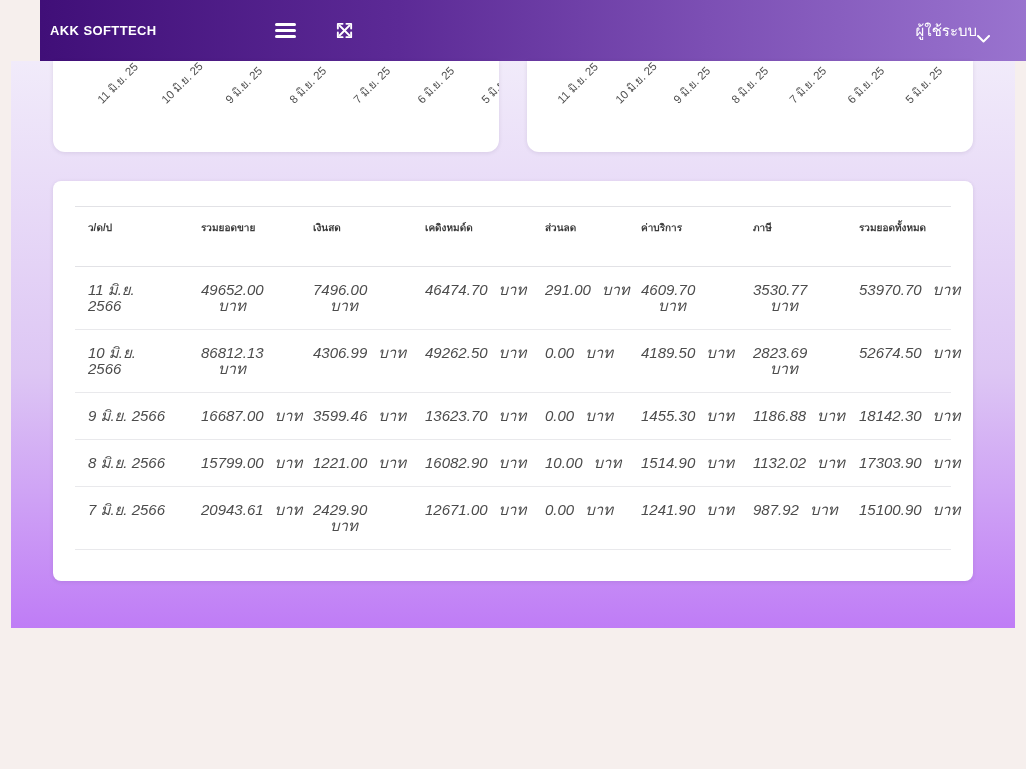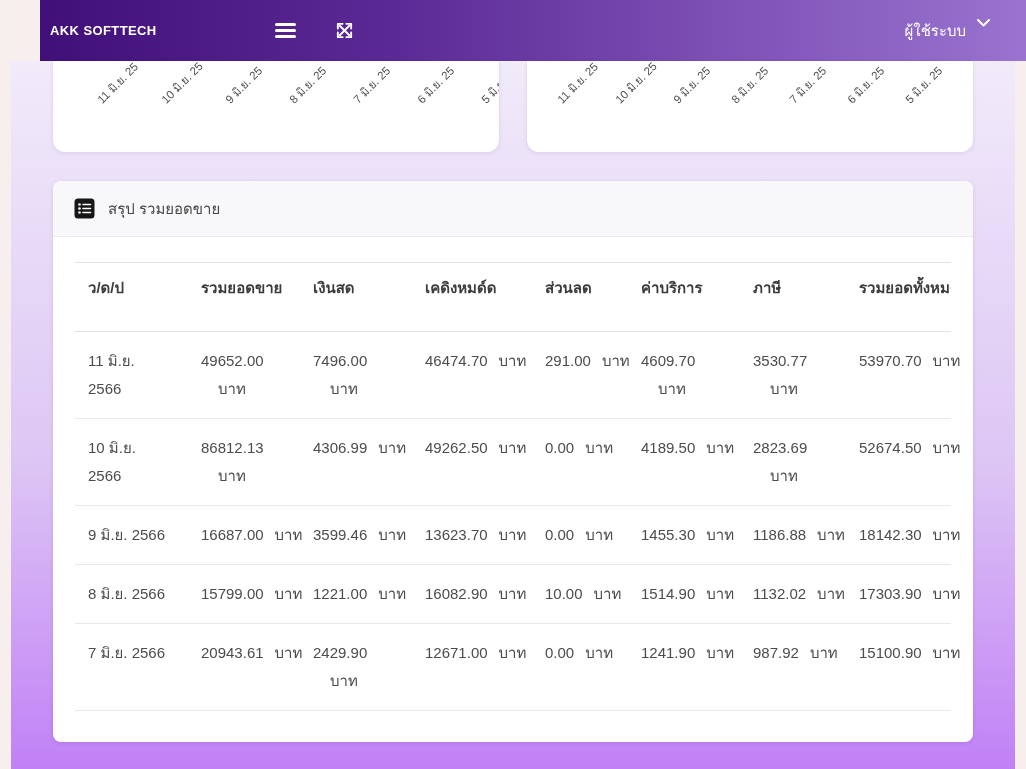--- a/index.html
+++ b/index.html
@@ -20,21 +20,21 @@
     color:#ffffff; font-size:13px; font-weight:bold; letter-spacing:.4px;
     margin-left:10px; white-space:nowrap;
   }
   .icon-btn { background:none; border:none; display:flex; align-items:center; justify-content:center; }
   .menu-btn { margin-left:118px; }
   .hamburger { display:inline-block; }
   .hamburger span { display:block; width:21px; height:3px; background:#fff; border-radius:2px; margin:3px 0; }
   .fs-btn { margin-left:39px; }
   .spacer { flex:1; }
   .user-menu {
-    display:flex; align-items:flex-start; gap:11px; margin-right:76px; color:#fff; font-size:15px;
+    display:flex; align-items:flex-end; margin-right:76px; color:#fff; font-size:15px;
   }
 
   
   .content {
     margin:0 11px;
     background:linear-gradient(180deg,#f1ebfa 0%,#ddc6f4 55%,#bf7cf6 100%);
     padding:0 42px 47px 42px;
   }
   .charts-row { display:flex; gap:28px; }
   .card { background:#fff; box-shadow:0 1px 4px rgba(40,20,70,.10); }
@@ -52,30 +52,30 @@
   .card-header {
     height:56px; background:#f8f8fa; border-bottom:1px solid #ebebee;
     display:flex; align-items:center; gap:13px; padding:0 21px;
   }
   .card-title { font-size:15px; color:#474747; }
   .list-icon { display:inline-flex; }
 
   .table-wrap { padding:25px 22px 31px 22px; }
   table { width:100%; border-collapse:collapse; table-layout:fixed; }
   thead th {
-    text-align:left; font-size:15px; font-weight:600; color:#3b3b3b;
+    text-align:left; font-size:10px; font-weight:600; color:#3b3b3b;
     border-top:1px solid #e2e2e6; border-bottom:1px solid #e2e2e6;
     padding:13px 6px 31px 13px; vertical-align:top; white-space:nowrap; overflow:hidden;
   }
   th:nth-child(1){width:113px} th:nth-child(2){width:112px} th:nth-child(3){width:112px}
   th:nth-child(4){width:120px} th:nth-child(5){width:96px}  th:nth-child(6){width:112px}
   th:nth-child(7){width:106px}
   tbody td {
-    font-size:15px; color:#4c4c4c; vertical-align:top; line-height:28px;
-    border-bottom:1px solid #e9e9ec; padding:15px 6px 15px 13px;
+    font-size:15px; color:#4c4c4c; vertical-align:top; line-height:16px;
+    border-bottom:1px solid #e9e9ec; padding:15px 6px 15px 13px;font-style:italic;
   }
   .date-cell { white-space:pre-line; }
   .unit { margin-left:11px; }
   .unit.block { display:block; margin-left:17px; }
 </style>
 </head>
 <body>
 
 <header class="app-header" data-interactable="false">
   <div class="brand" data-interactable="true">AKK SOFTTECH</div>
@@ -129,34 +129,20 @@
           <div class="tick" data-interactable="false" style="left: 142px;">9 มิ.ย. 25</div>
           <div class="tick" data-interactable="false" style="left: 200px;">8 มิ.ย. 25</div>
           <div class="tick" data-interactable="false" style="left: 258px;">7 มิ.ย. 25</div>
           <div class="tick" data-interactable="false" style="left: 316px;">6 มิ.ย. 25</div>
           <div class="tick" data-interactable="false" style="left: 374px;">5 มิ.ย. 25</div>
         </div>
     </section>
   </div>
 
   <section class="card table-card" data-interactable="false">
-    <div class="card-header" data-interactable="false">
-      <span class="list-icon" data-interactable="false">
-        <svg width="21" height="21" viewBox="0 0 21 21">
-          <rect x="0.5" y="0.5" width="20" height="20" rx="3.5" fill="#161616"></rect>
-          <circle cx="5.5" cy="6.5" r="1.3" fill="#ffffff"></circle>
-          <circle cx="5.5" cy="10.5" r="1.3" fill="#ffffff"></circle>
-          <circle cx="5.5" cy="14.5" r="1.3" fill="#ffffff"></circle>
-          <line x1="9" y1="6.5" x2="16.5" y2="6.5" stroke="#ffffff" stroke-width="1.6" stroke-linecap="round"></line>
-          <line x1="9" y1="10.5" x2="16.5" y2="10.5" stroke="#ffffff" stroke-width="1.6" stroke-linecap="round"></line>
-          <line x1="9" y1="14.5" x2="16.5" y2="14.5" stroke="#ffffff" stroke-width="1.6" stroke-linecap="round"></line>
-        </svg>
-      </span>
-      <span class="card-title" data-interactable="false">สรุป รวมยอดขาย</span>
-    </div>
 
     <div class="table-wrap" data-interactable="false">
       <table data-interactable="false">
         <thead>
           <tr id="thead-row" data-interactable="false">
               <th data-interactable="false">ว/ด/ป</th>
               <th data-interactable="false">รวมยอดขาย</th>
               <th data-interactable="false">เงินสด</th>
               <th data-interactable="false">เคดิงหมด์ด</th>
               <th data-interactable="false">ส่วนลด</th>

